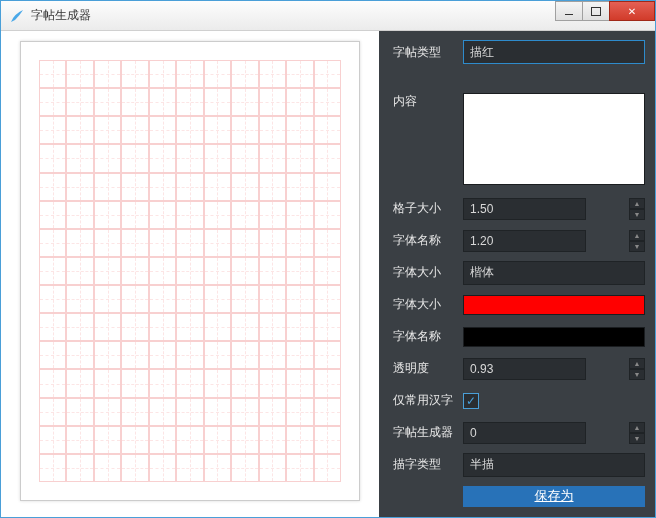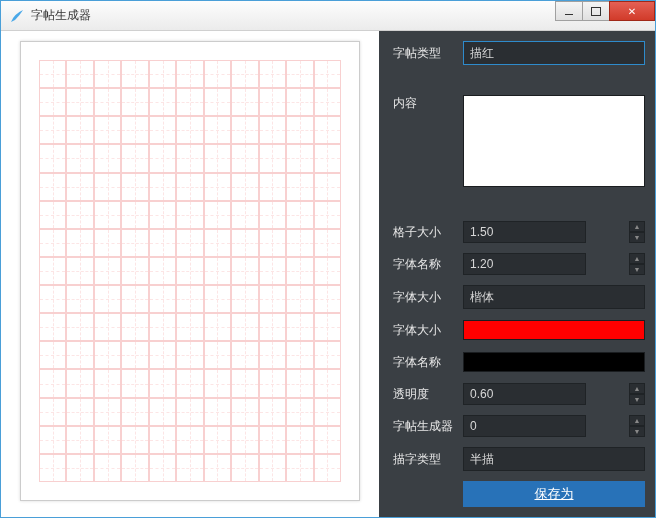--- a/index.html
+++ b/index.html
@@ -295,28 +295,32 @@
       </div>
 
       <div class="form-row">
         <div class="form-label">字体名称</div>
         <div class="form-control color-swatch color-black"></div>
       </div>
 
       <div class="form-row">
         <div class="form-label">透明度</div>
         <div class="form-control spinner-wrap">
-          <div class="spinner-val">0.60</div>
+          <div class="spinner-val">0.93</div>
           <div class="spinner-btns">
             <div class="spin-btn">▲</div>
             <div class="spin-btn">▼</div>
           </div>
         </div>
       </div>
 
+      <div class="form-row">
+        <div class="form-label">仅常用汉字</div>
+        <div class="checkbox">✓</div>
+      </div>
 
       <div class="form-row">
         <div class="form-label">字帖生成器</div>
         <div class="form-control spinner-wrap">
           <div class="spinner-val">0</div>
           <div class="spinner-btns">
             <div class="spin-btn">▲</div>
             <div class="spin-btn">▼</div>
           </div>
         </div>

